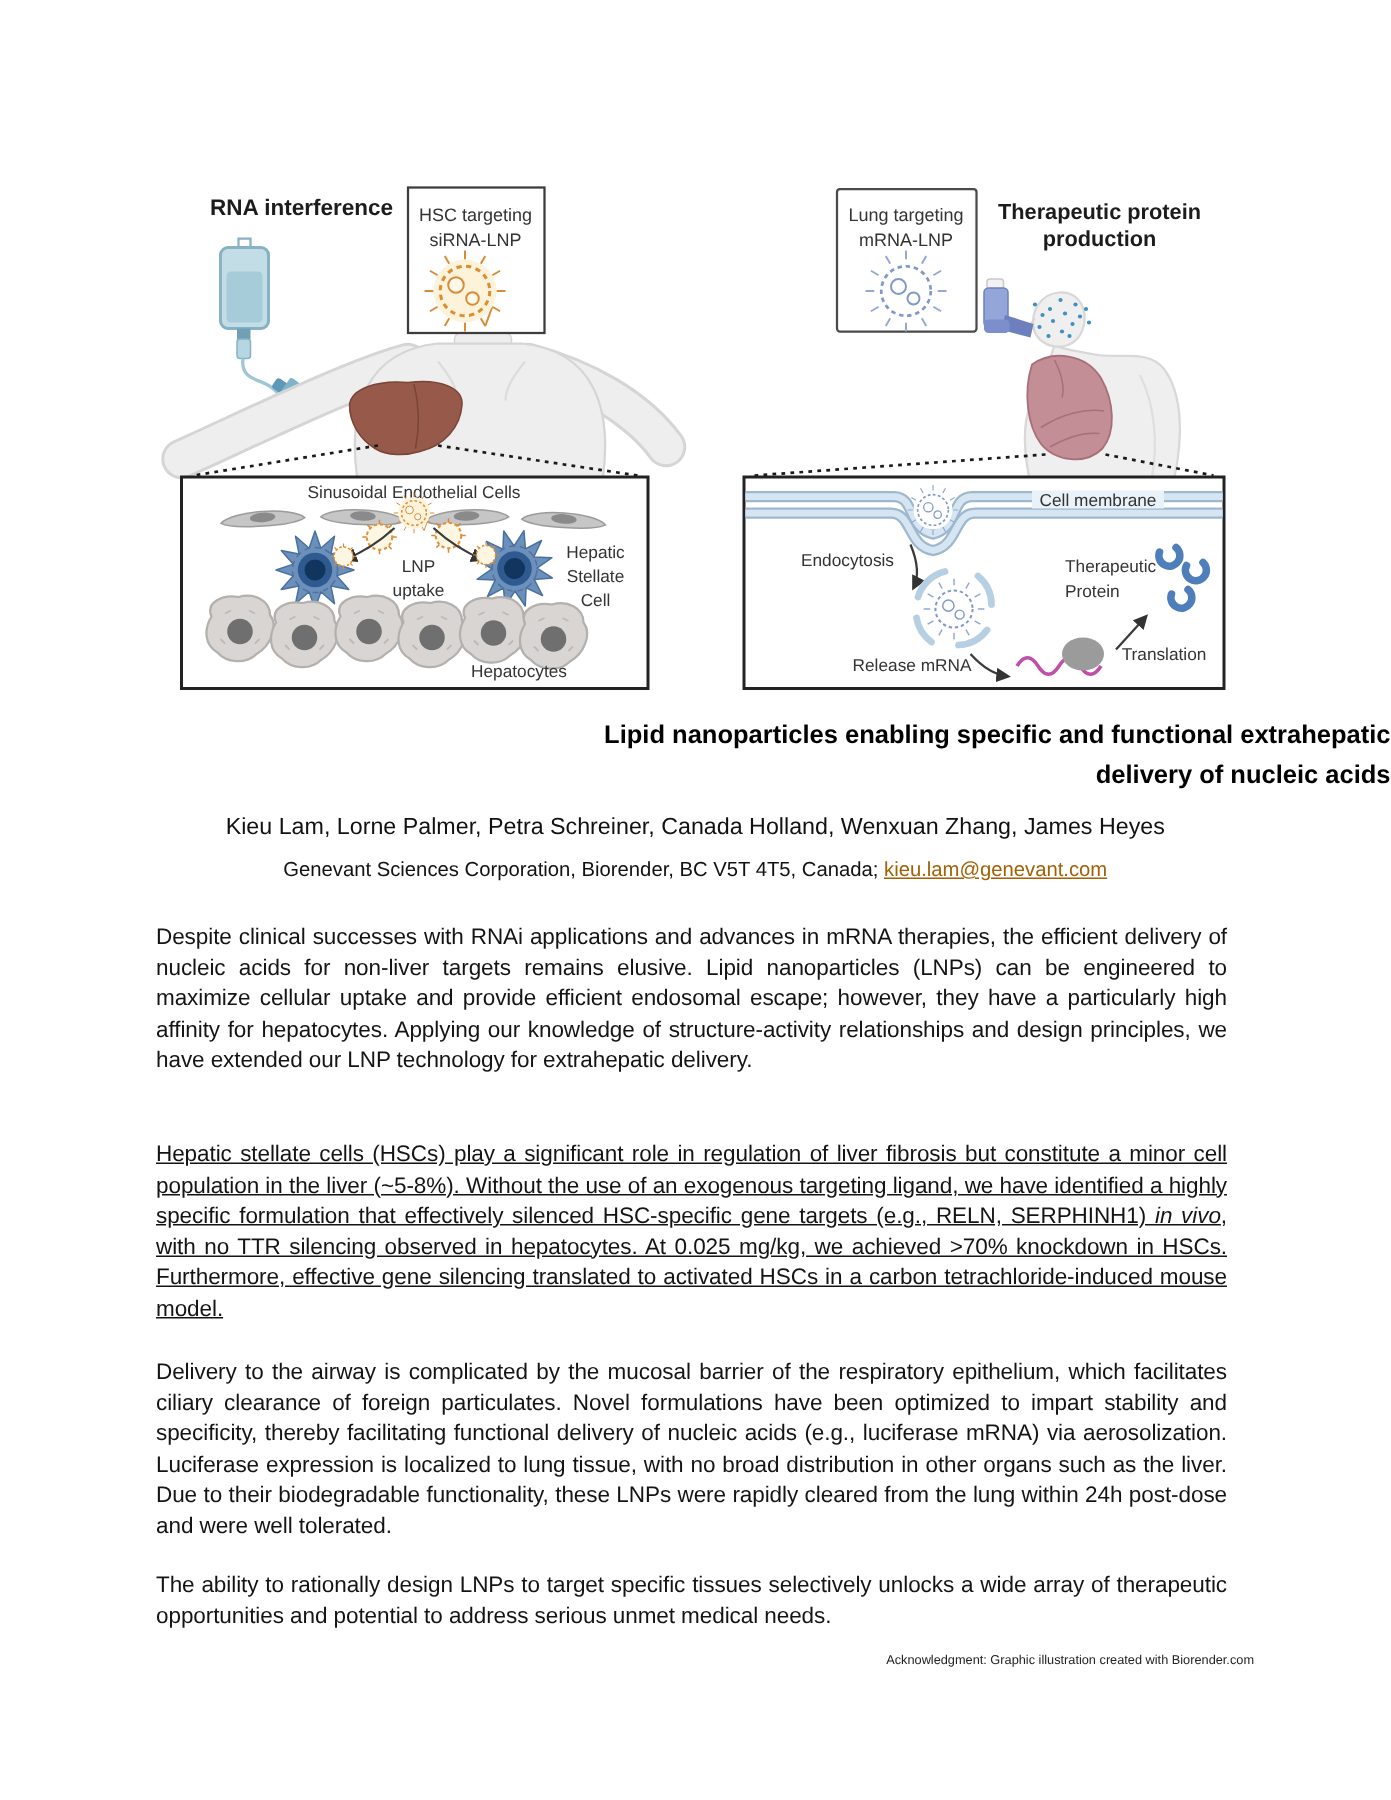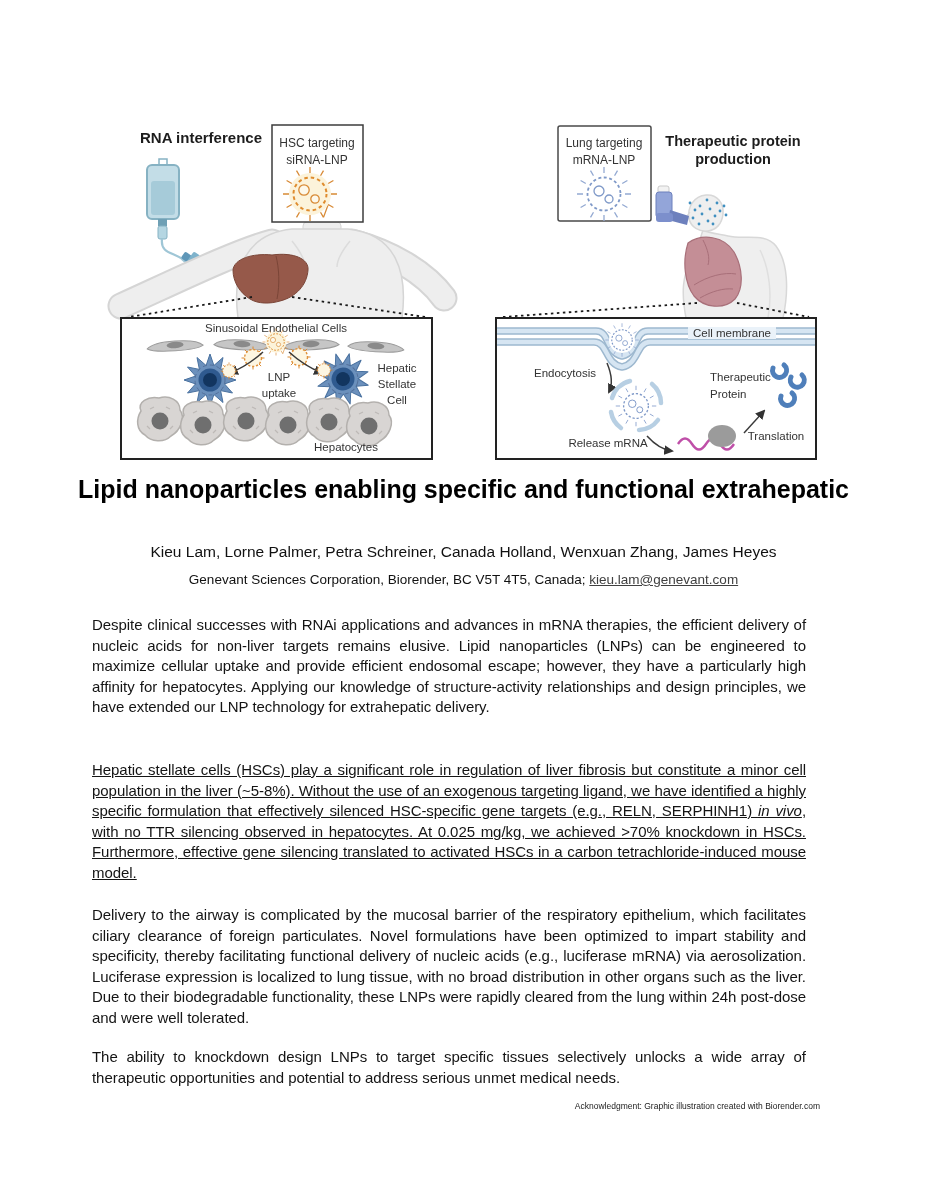--- a/index.html
+++ b/index.html
@@ -1,28 +1,28 @@
 <!DOCTYPE html>
 <html><head>
 <meta charset="utf-8">
 <style>
   html,body{margin:0;padding:0;}
   body{width:927px;height:1200px;background:#ffffff;position:relative;overflow:hidden;
        font-family:"Liberation Sans",sans-serif;color:#1a1a1a;}
   .abs{position:absolute;}
   #figure-wrap{left:0;top:0;width:927px;height:470px;text-align:center;}
-  .title{left:0;top:476px;width:927px;text-align:center;font-weight:bold;
-         font-size:25px;line-height:27px;color:#000;white-space:nowrap;}
+  .title{left:0;top:476px;width:927px;text-align:right;font-weight:bold;
+         font-size:17px;line-height:27px;color:#000;white-space:nowrap;}
   .authors{left:0;top:543px;width:927px;text-align:center;font-size:15.5px;white-space:nowrap;color:#111;}
   .affil{left:0;top:572px;width:927px;text-align:center;font-size:13.5px;white-space:nowrap;color:#111;}
-  .affil a{color:#404040;text-decoration:underline;}
-  .para{left:92px;width:714px;text-align:justify;font-size:15px;line-height:20.5px;
+  .affil a{color:#a16207;text-decoration:underline;}
+  .para{left:104px;width:714px;text-align:justify;font-size:15px;line-height:20.5px;
         letter-spacing:-0.05px;color:#141414;}
   #p1{top:600px;} #p2{top:745px;text-decoration:underline;} #p3{top:890px;} #p4{top:1032px;}
-  .ack{left:0;top:1101px;width:820px;text-align:right;font-size:8.5px;color:#222;}
+  .ack{left:16px;top:1101px;width:820px;text-align:right;font-size:8.5px;color:#222;}
   svg text{font-family:"Liberation Sans",sans-serif;fill:#2e2e2e;}
   .fig-label{font-weight:bold;font-size:15px;fill:#1c1c1c;}
   .fig-label2{font-weight:bold;font-size:14.5px;fill:#1c1c1c;}
   .box-t{font-size:12px;fill:#333;}
   .small-t{font-size:11.5px;fill:#333;}
 </style>
 </head>
 <body>
 
 <div class="abs" id="figure-wrap">
@@ -219,27 +219,28 @@
         <path d="M791,377 a7,7 0 1 0 11,-2"></path>
         <path d="M781,396 a7,7 0 1 0 11,-3"></path>
       </g>
     </g>
   </g>
 </svg>
 </div>
 
 <div class="abs title">
   <div>Lipid nanoparticles enabling specific and functional extrahepatic</div>
+  <div>delivery of nucleic acids</div>
 </div>
 
 <div class="abs authors">Kieu Lam, Lorne Palmer, Petra Schreiner, Canada Holland, Wenxuan Zhang, James Heyes</div>
 
 <div class="abs affil"><span>Genevant Sciences Corporation, Biorender, BC V5T 4T5, Canada; </span><a href="#">kieu.lam@genevant.com</a></div>
 
 <p class="abs para" id="p1">Despite clinical successes with RNAi applications and advances in mRNA therapies, the efficient delivery of nucleic acids for non-liver targets remains elusive. Lipid nanoparticles (LNPs) can be engineered to maximize cellular uptake and provide efficient endosomal escape; however, they have a particularly high affinity for hepatocytes. Applying our knowledge of structure-activity relationships and design principles, we have extended our LNP technology for extrahepatic delivery.</p>
 
 <p class="abs para" id="p2"><span>Hepatic stellate cells (HSCs) play a significant role in regulation of liver fibrosis but constitute a minor cell population in the liver (~5-8%). Without the use of an exogenous targeting ligand, we have identified a highly specific formulation that effectively silenced HSC-specific gene targets (e.g., RELN, SERPHINH1) </span><i>in vivo</i><span>, with no TTR silencing observed in hepatocytes. At 0.025 mg/kg, we achieved &gt;70% knockdown in HSCs. Furthermore, effective gene silencing translated to activated HSCs in a carbon tetrachloride-induced mouse model.</span></p>
 
 <p class="abs para" id="p3">Delivery to the airway is complicated by the mucosal barrier of the respiratory epithelium, which facilitates ciliary clearance of foreign particulates. Novel formulations have been optimized to impart stability and specificity, thereby facilitating functional delivery of nucleic acids (e.g., luciferase mRNA) via aerosolization. Luciferase expression is localized to lung tissue, with no broad distribution in other organs such as the liver.  Due to their biodegradable functionality, these LNPs were rapidly cleared from the lung within 24h post-dose and were well tolerated.</p>
 
-<p class="abs para" id="p4">The ability to knockdown design LNPs to target specific tissues selectively unlocks a wide array of therapeutic opportunities and potential to address serious unmet medical needs.</p>
+<p class="abs para" id="p4">The ability to rationally design LNPs to target specific tissues selectively unlocks a wide array of therapeutic opportunities and potential to address serious unmet medical needs.</p>
 
 <div class="abs ack">Acknowledgment: Graphic illustration created with Biorender.com</div>
 
 </body></html>

